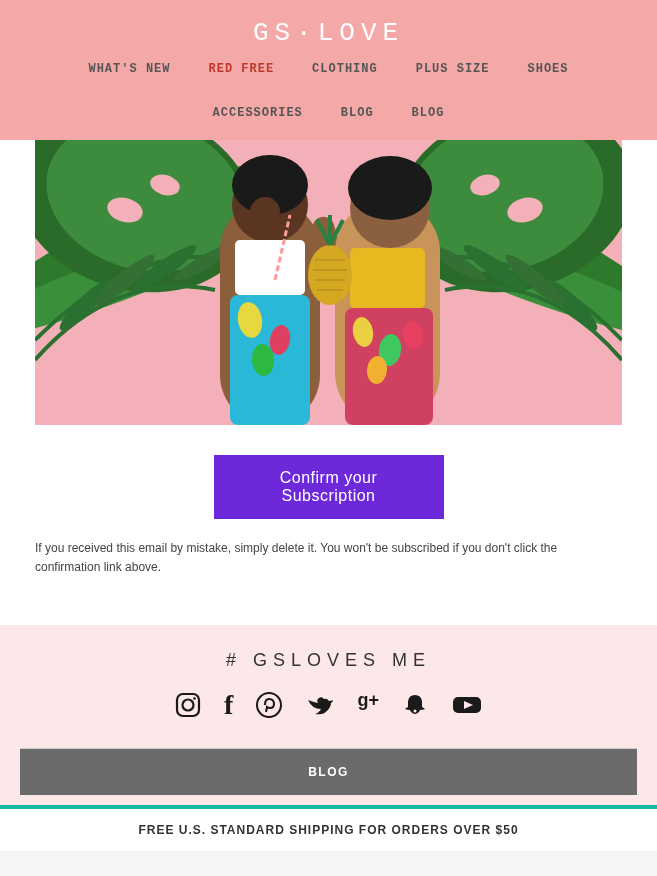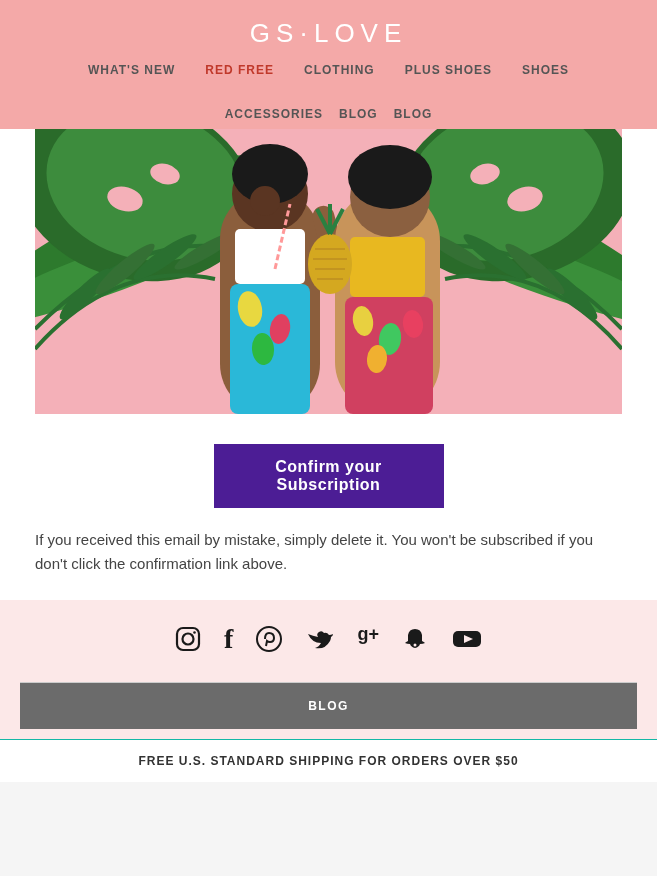--- a/index.html
+++ b/index.html
@@ -12,40 +12,41 @@
       min-height: 100vh;
     }
     .email-wrapper {
       width: 657px;
       background: #fff;
     }
 
     
     .header {
       background: #f4a9a8;
-      padding: 18px 20px 8px;
-      text-align: center;
+      padding: 18px 20px 20px;
+      text-align: center;
+      font-family: Liberation Mono, monospace;
     }
     .logo {
       font-size: 26px;
       letter-spacing: 6px;
       color: #fff;
       font-weight: 300;
       margin-bottom: 14px;
     }
     .nav-top {
       display: flex;
       justify-content: center;
-      gap: 30px;
+      gap: 38px;
       margin-bottom: 8px;
     }
     .nav-bottom {
       display: flex;
       justify-content: center;
-      gap: 16px;
+      gap: 38px;
       margin-top: 30px;
     }
     .nav-item {
       font-size: 12px;
       letter-spacing: 1px;
       color: #555;
       text-decoration: none;
       font-weight: 600;
       cursor: pointer;
     }
@@ -68,36 +69,36 @@
     
     .content {
       padding: 20px 35px;
       background: #fff;
     }
 
     .confirm-btn {
       display: block;
       width: 230px;
       margin: 10px auto 20px;
-      background: #4c1d95;
+      background: #6d28d9;
       color: #fff;
       text-align: center;
       padding: 14px 20px;
       font-size: 16px;
-      font-weight: bold;
+      font-weight: normal;
       border: none;
       cursor: pointer;
       letter-spacing: 0.5px;
     }
 
     .disclaimer {
-      font-size: 15px;
+      font-size: 12px;
       color: #444;
       line-height: 1.6;
-      margin-bottom: 4px;
+      margin-bottom: 28px;
     }
 
     
     .footer {
       background: #fce8e8;
       padding: 25px 20px 10px;
       text-align: center;
     }
     .hashtag {
       font-size: 18px;
@@ -141,21 +142,21 @@
     }
 
     .shipping-bar {
       background: #fff;
       padding: 14px 10px;
       text-align: center;
       font-size: 12px;
       font-weight: bold;
       letter-spacing: 1px;
       color: #333;
-      border-top: 1px solid #14b8a6;
+      border-top: 4px solid #14b8a6;
     }
 
     
     .hero-scene {
       width: 100%;
       height: 100%;
       position: absolute;
       top: 0; left: 0;
     }
   </style>
@@ -163,21 +164,21 @@
 <body>
 
 <div class="email-wrapper">
 
   <div class="header">
     <div class="logo">GS·LOVE</div>
     <div class="nav-top">
       <span class="nav-item">WHAT'S NEW</span>
       <span class="nav-item active">RED FREE</span>
       <span class="nav-item">CLOTHING</span>
-      <span class="nav-item">PLUS SHOES</span>
+      <span class="nav-item">PLUS SIZE</span>
       <span class="nav-item">SHOES</span>
     </div>
     <div class="nav-bottom">
       <span class="nav-item">ACCESSORIES</span>
       <span class="nav-item">BLOG</span>
       <span class="nav-item">BLOG</span>
     </div>
   </div>
 
   <div class="hero">
@@ -263,20 +264,21 @@
       <line x1="240" y1="140" x2="255" y2="75" stroke="#ff9999" stroke-width="3" stroke-dasharray="6,3"></line>
     </svg>
   </div>
 
   <div class="content">
     <button class="confirm-btn">Confirm your Subscription</button>
     <p class="disclaimer">If you received this email by mistake, simply delete it. You won't be subscribed if you don't click the confirmation link above.</p>
   </div>
 
   <div class="footer">
+    <div class="hashtag"># GSLOVES ME</div>
     <div class="social-icons">
 
       <a class="social-icon">
         <svg width="28" height="28" viewBox="0 0 28 28" fill="none" xmlns="http://www.w3.org/2000/svg">
           <rect x="3" y="3" width="22" height="22" rx="6" stroke="#1a1a1a" stroke-width="2.2" fill="none"></rect>
           <circle cx="14" cy="14" r="5.5" stroke="#1a1a1a" stroke-width="2.2" fill="none"></circle>
           <circle cx="20.5" cy="7.5" r="1.3" fill="#1a1a1a"></circle>
         </svg>
       </a>
 

